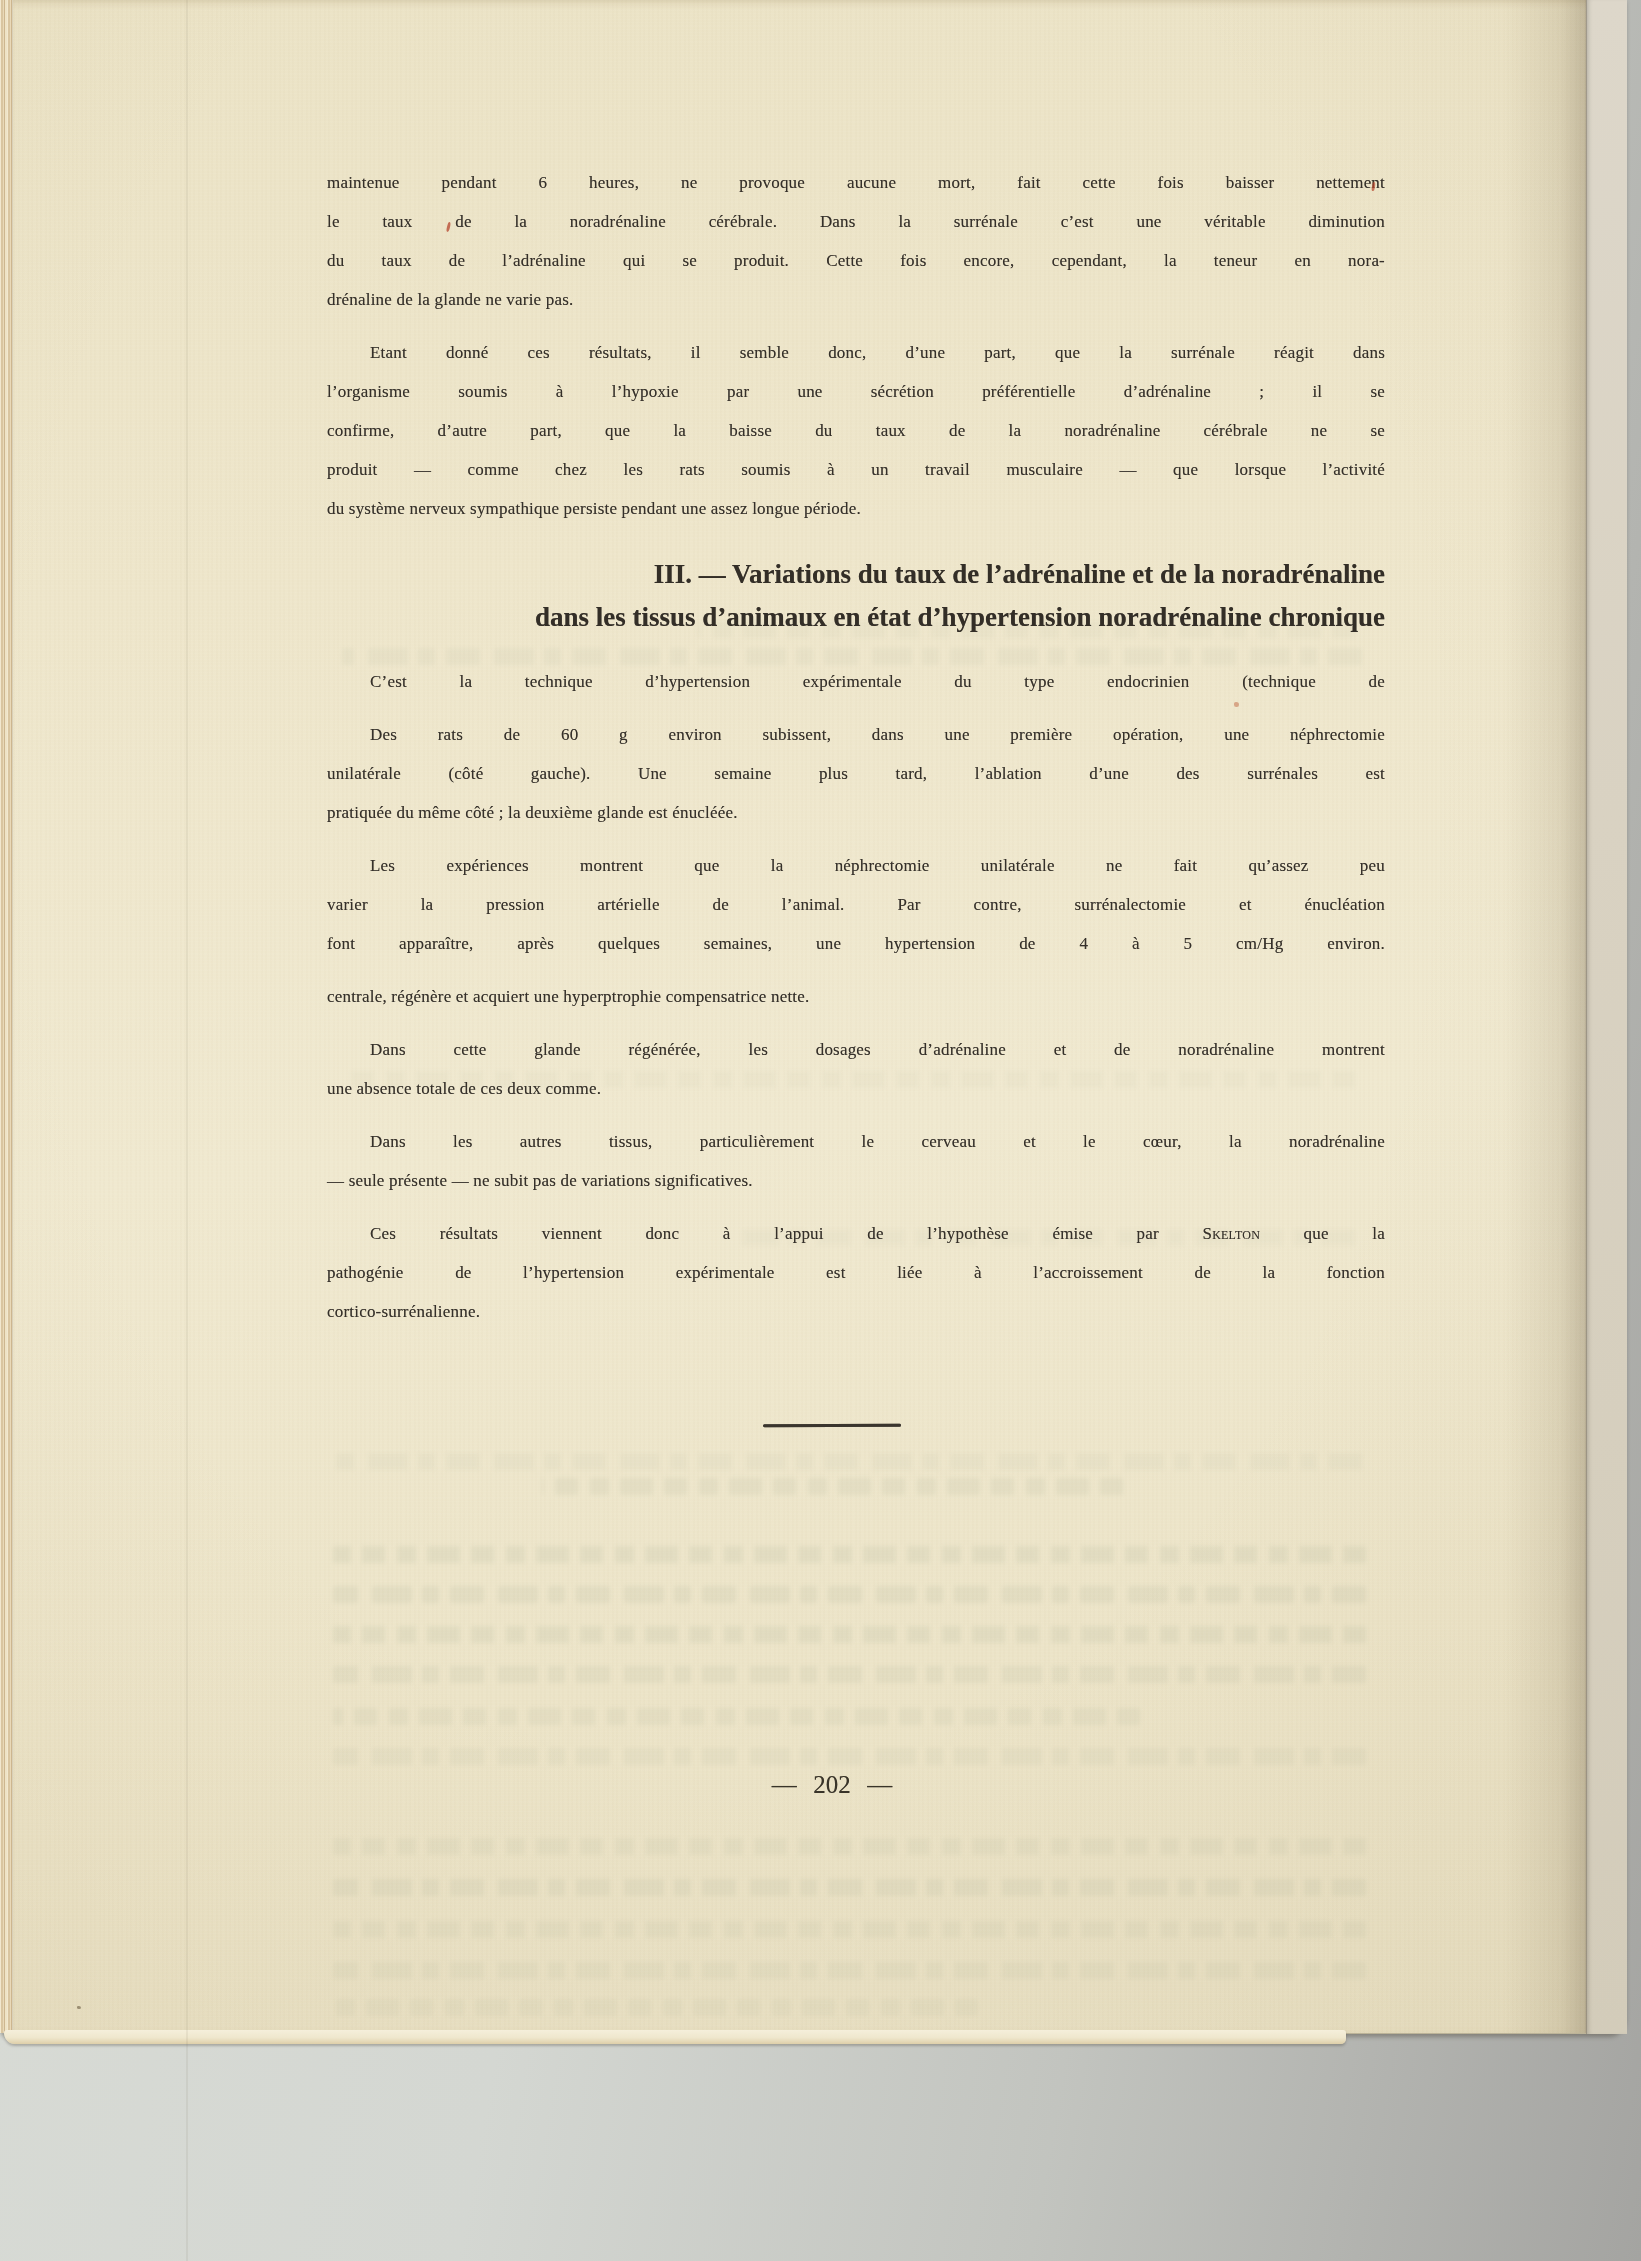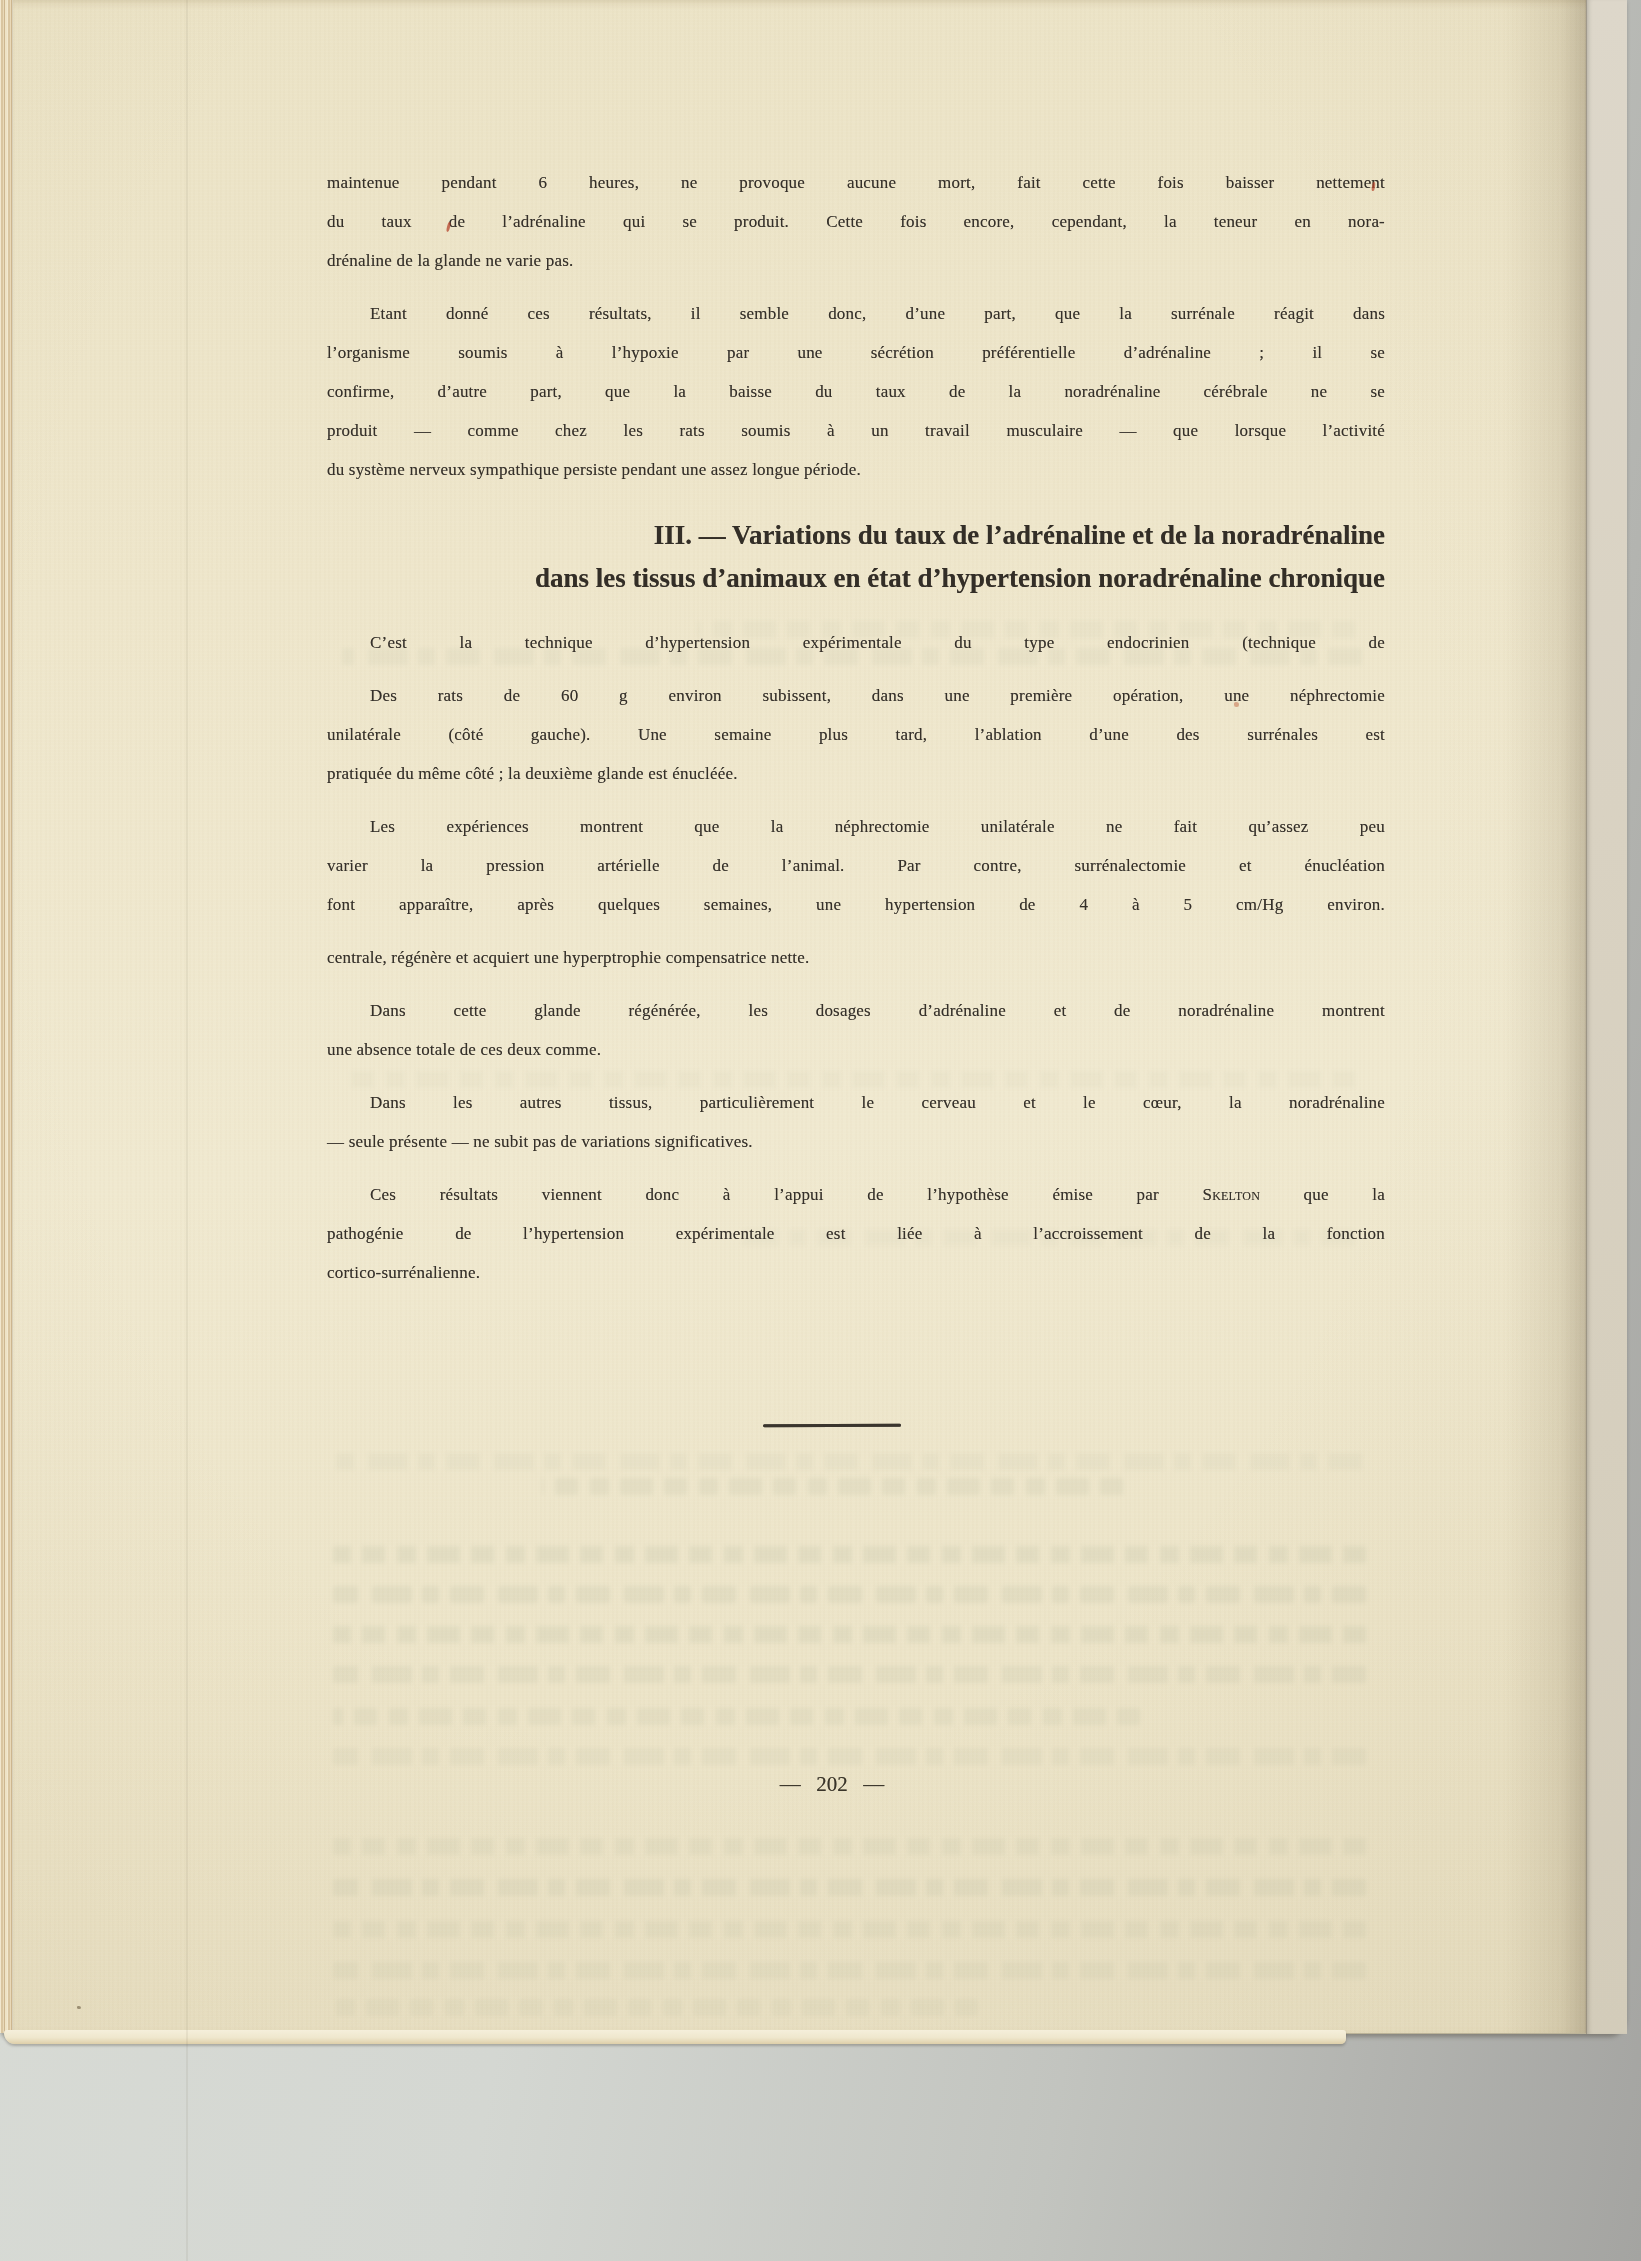--- a/index.html
+++ b/index.html
@@ -84,21 +84,21 @@
   }
   .sc{font-variant:small-caps;}
 
   .divider{
     position:absolute;left:763px;top:1424px;width:138px;height:3.2px;z-index:3;
     background:#3a352d;border-radius:1.9px;transform:rotate(-.2deg);
     box-shadow:0 0 0.6px rgba(40,36,30,.6);
   }
   .page-number{
     position:absolute;left:832px;top:1771px;transform:translateX(-50%);z-index:3;
-    font-size:21px;line-height:27px;color:#393429;word-spacing:10.3px;
+    font-size:25px;line-height:27px;color:#393429;word-spacing:10.3px;
     text-shadow:0 0 0.6px rgba(53,48,42,.5);white-space:nowrap;
   }
 
   
   .ghost{
     position:absolute;height:17px;z-index:2;filter:blur(1.9px);
     transform:scaleX(-1);border-radius:2.6px;pointer-events:none;
   }
   .g1{background:repeating-linear-gradient(90deg,
       rgba(138,150,124,.85) 0 23px, rgba(0,0,0,0) 23px 34px,
@@ -135,20 +135,21 @@
       <div class="ghost g1" style="left:333px;top:1838px;width:1033px;opacity:.09"></div>
       <div class="ghost g2" style="left:333px;top:1879px;width:1033px;opacity:.10"></div>
       <div class="ghost g1" style="left:333px;top:1921px;width:1033px;opacity:.09"></div>
       <div class="ghost g2" style="left:333px;top:1962px;width:1033px;opacity:.08"></div>
       <div class="ghost g1" style="left:333px;top:1999px;width:645px;opacity:.07"></div>
     </div>
 
     <div class="content" id="content">
         <div class="para">
           <div class="pline">maintenue pendant 6 heures, ne provoque aucune mort, fait cette fois baisser nettement</div>
+          <div class="pline">le taux de la noradrénaline cérébrale. Dans la surrénale c’est une véritable diminution</div>
           <div class="pline">du taux de l’adrénaline qui se produit. Cette fois encore, cependant, la teneur en nora-</div>
           <div class="pline end">drénaline de la glande ne varie pas.</div>
         </div>
         <div class="para">
           <div class="pline ind">Etant donné ces résultats, il semble donc, d’une part, que la surrénale réagit dans</div>
           <div class="pline">l’organisme soumis à l’hypoxie par une sécrétion préférentielle d’adrénaline ; il se</div>
           <div class="pline">confirme, d’autre part, que la baisse du taux de la noradrénaline cérébrale ne se</div>
           <div class="pline">produit — comme chez les rats soumis à un travail musculaire — que lorsque l’activité</div>
           <div class="pline end">du système nerveux sympathique persiste pendant une assez longue période.</div>
         </div>

